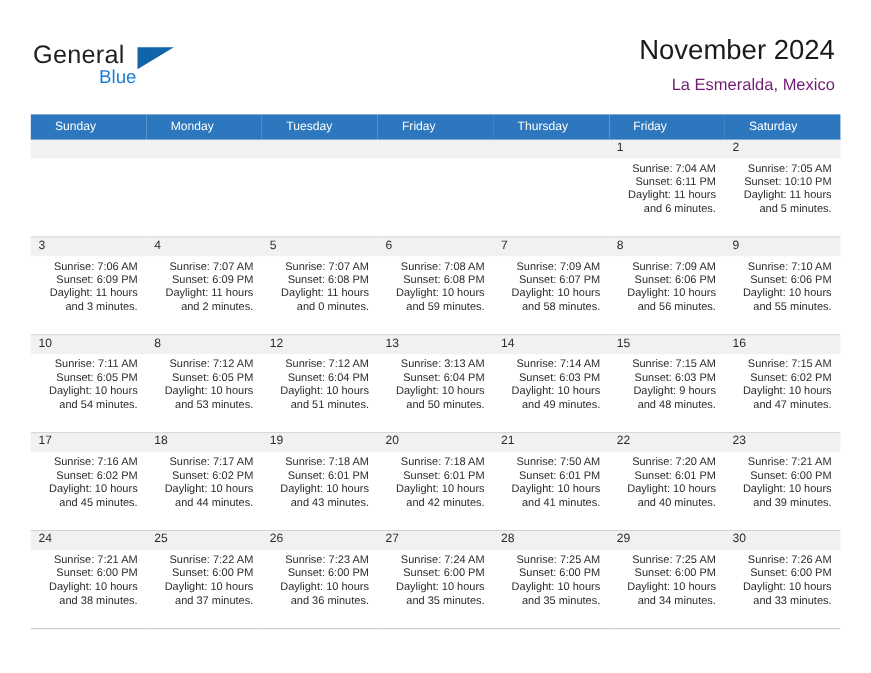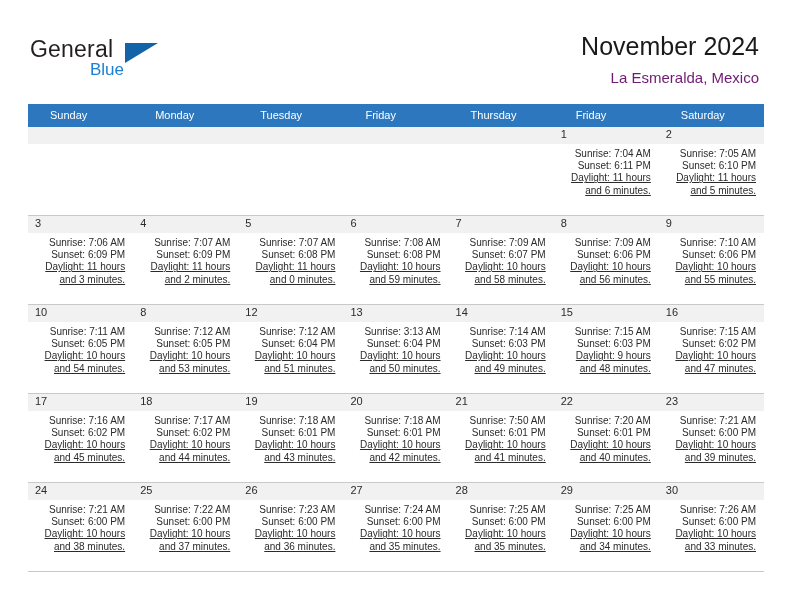--- a/index.html
+++ b/index.html
@@ -136,21 +136,20 @@
     font-size: 10px;
     line-height: 12.2px;
     color: #2b2b2b;
     text-align: right;
   }
   .cell-body div {
     white-space: nowrap;
   }
   .cell-body .daylight-line {
     white-space: normal;
-    text-decoration: underline;
   }
 </style>
 </head>
 <body>
 
 <div class="page">
 
   <div class="header">
     <div class="brand">
       <span class="brand-general">General</span>
@@ -216,21 +215,21 @@
                 <div>Sunset: 6:11 PM</div>
                 <div class="daylight-line">Daylight: 11 hours and 6 minutes.</div>
               </div>
             </div>
           </td>
           <td>
             <div class="cell-inner">
               <div class="daynum-bar">2</div>
               <div class="cell-body">
                 <div>Sunrise: 7:05 AM</div>
-                <div>Sunset: 6:10 PM</div>
+                <div>Sunset: 10:10 PM</div>
                 <div class="daylight-line">Daylight: 11 hours and 5 minutes.</div>
               </div>
             </div>
           </td>
         </tr>
         <tr class="week-row">
           <td>
             <div class="cell-inner">
               <div class="daynum-bar">3</div>
               <div class="cell-body">

